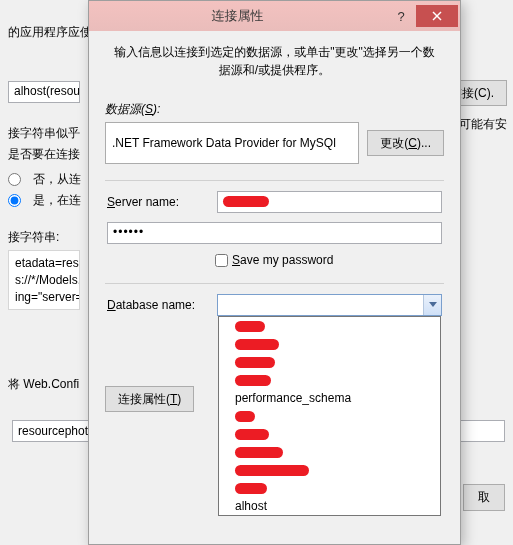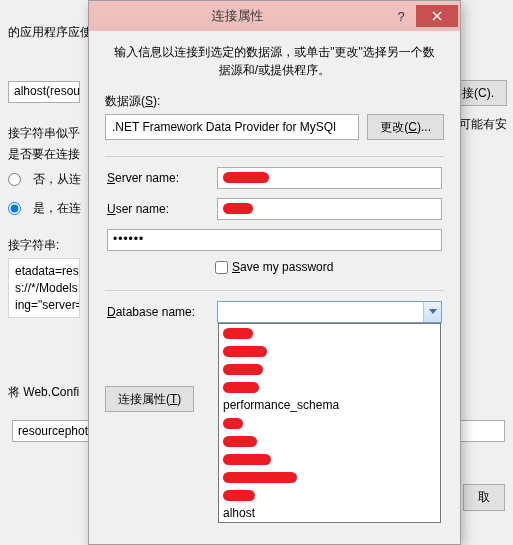--- a/index.html
+++ b/index.html
@@ -33,26 +33,26 @@
     width: 30px; height: 22px; display: flex; align-items: center; justify-content: center;
     font-size: 13px; color: #333;
   }
   .titlebar .close {
     width: 42px; height: 22px; margin-right: 2px;
     background: #c75050; color: #fff;
   }
 
   .body { padding: 12px 16px 10px 16px; flex: 1; }
   .intro { text-align: center; line-height: 1.5; color: #000; padding: 0 4px; }
-  .section-label { margin-top: 14px; margin-bottom: 4px; }
+  .section-label { margin-top: 22px; margin-bottom: 4px; font-style: italic; }
   .u { text-decoration: underline; }
 
   .ds-row { display: flex; gap: 8px; align-items: center; }
   .ds-box {
-    flex: 1; border: 1px solid #acacac; background: #fff; padding: 4px 6px; height: 26px;
+    flex: 1; border: 1px solid #acacac; background: #fff; padding: 4px 6px; height: 42px;
     display: flex; align-items: center; white-space: nowrap; overflow: hidden;
   }
   .btn {
     border: 1px solid #acacac; background: #e1e1e1; padding: 3px 12px; height: 26px;
     display: inline-flex; align-items: center; cursor: default;
   }
 
   .hr { border: none; border-top: 1px solid #d0d0d0; margin: 16px 0 10px 0; }
 
   .form-row { display: flex; align-items: center; margin: 9px 2px; }
@@ -74,21 +74,21 @@
   .combo .arrow svg { width: 8px; height: 6px; }
 
   .check-row { display: flex; align-items: center; gap: 4px; margin: 6px 0 6px 110px; }
   .check-row input { margin: 0; }
 
   .dropdown-list {
     position: absolute; left: 0; top: 21px; width: 100%;
     border: 1px solid #767676; background: #fff; z-index: 5;
     max-height: 220px; overflow: hidden;
   }
-  .dropdown-list .item { padding: 1px 4px; white-space: nowrap; line-height: 16px; }
+  .dropdown-list .item { padding: 1px 16px; white-space: nowrap; line-height: 16px; }
 
   .redact {
     display: inline-block; background: #ec1c24; border-radius: 6px; height: 11px;
     vertical-align: middle;
   }
 
   .bottom-row {
     display: flex; align-items: center; gap: 8px; padding: 8px 16px;
     position: absolute; left: 0; right: 0; bottom: 124px;
   }
@@ -106,21 +106,21 @@
       <span>建连接(C).</span>
     </div>
   <div style="position:absolute; right:6px; top:116px;">区可能有安</div>
 
   <div class="bg-line" style="margin-top:22px;">接字符串似乎</div>
   <div class="bg-line">是否要在连接</div>
   <label class="bg-radio">
     <input type="radio" name="bgrad" style="">
     <span>否，从连</span>
   </label><br>
-  <label class="bg-radio" style="margin-top:8px;">
+  <label class="bg-radio" style="margin-top:0;">
     <input type="radio" name="bgrad" checked="" style="">
     <span>是，在连</span>
   </label>
 
   <div class="bg-line" style="margin-top:16px;">接字符串:</div>
   <div style="border:1px solid #d6d6d6; background:#fff; padding:4px 6px; width:72px; height:60px; line-height:1.4; overflow:hidden; margin-top:4px;">
     <div>etadata=res:</div>
     <div>s://*/Models.</div>
     <div>ing="server=</div>
   </div>
@@ -165,26 +165,20 @@
 
     <hr class="hr">
 
     <div class="form-row">
       <label><span class="u">S</span><span>erver name:</span></label>
       <div class="text-input">
         <span class="redact" style="width:46px;"></span>
       </div>
     </div>
 
-    <div class="form-row">
-      <label><span class="u">U</span><span>ser name:</span></label>
-      <div class="text-input">
-        <span class="redact" style="width:30px;"></span>
-      </div>
-    </div>
 
     <div class="form-row">
       <div class="text-input">
         <span style="letter-spacing:1px;">••••••</span>
       </div>
     </div>
 
     <div class="check-row">
       <input type="checkbox" style="">
       <span><span class="u">S</span><span>ave my password</span></span>

